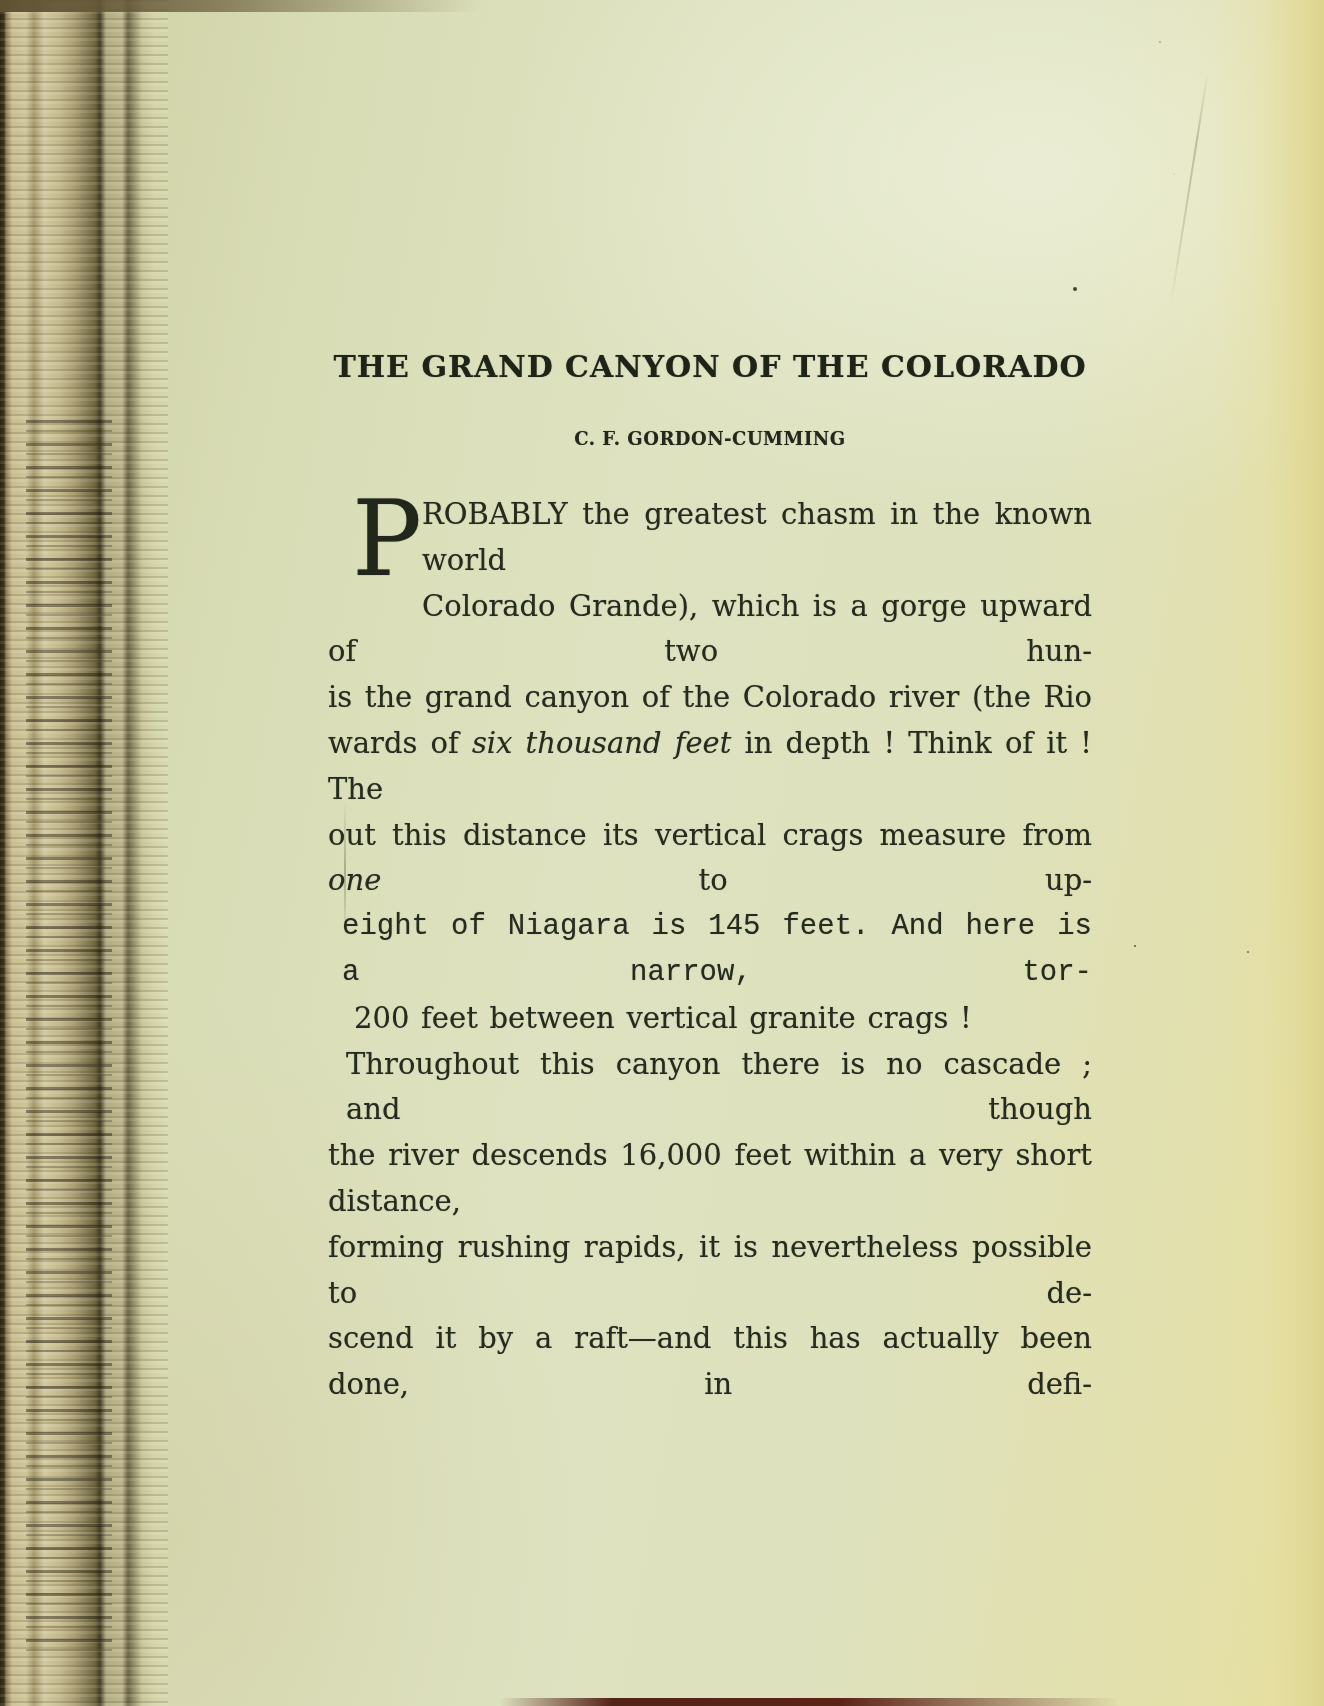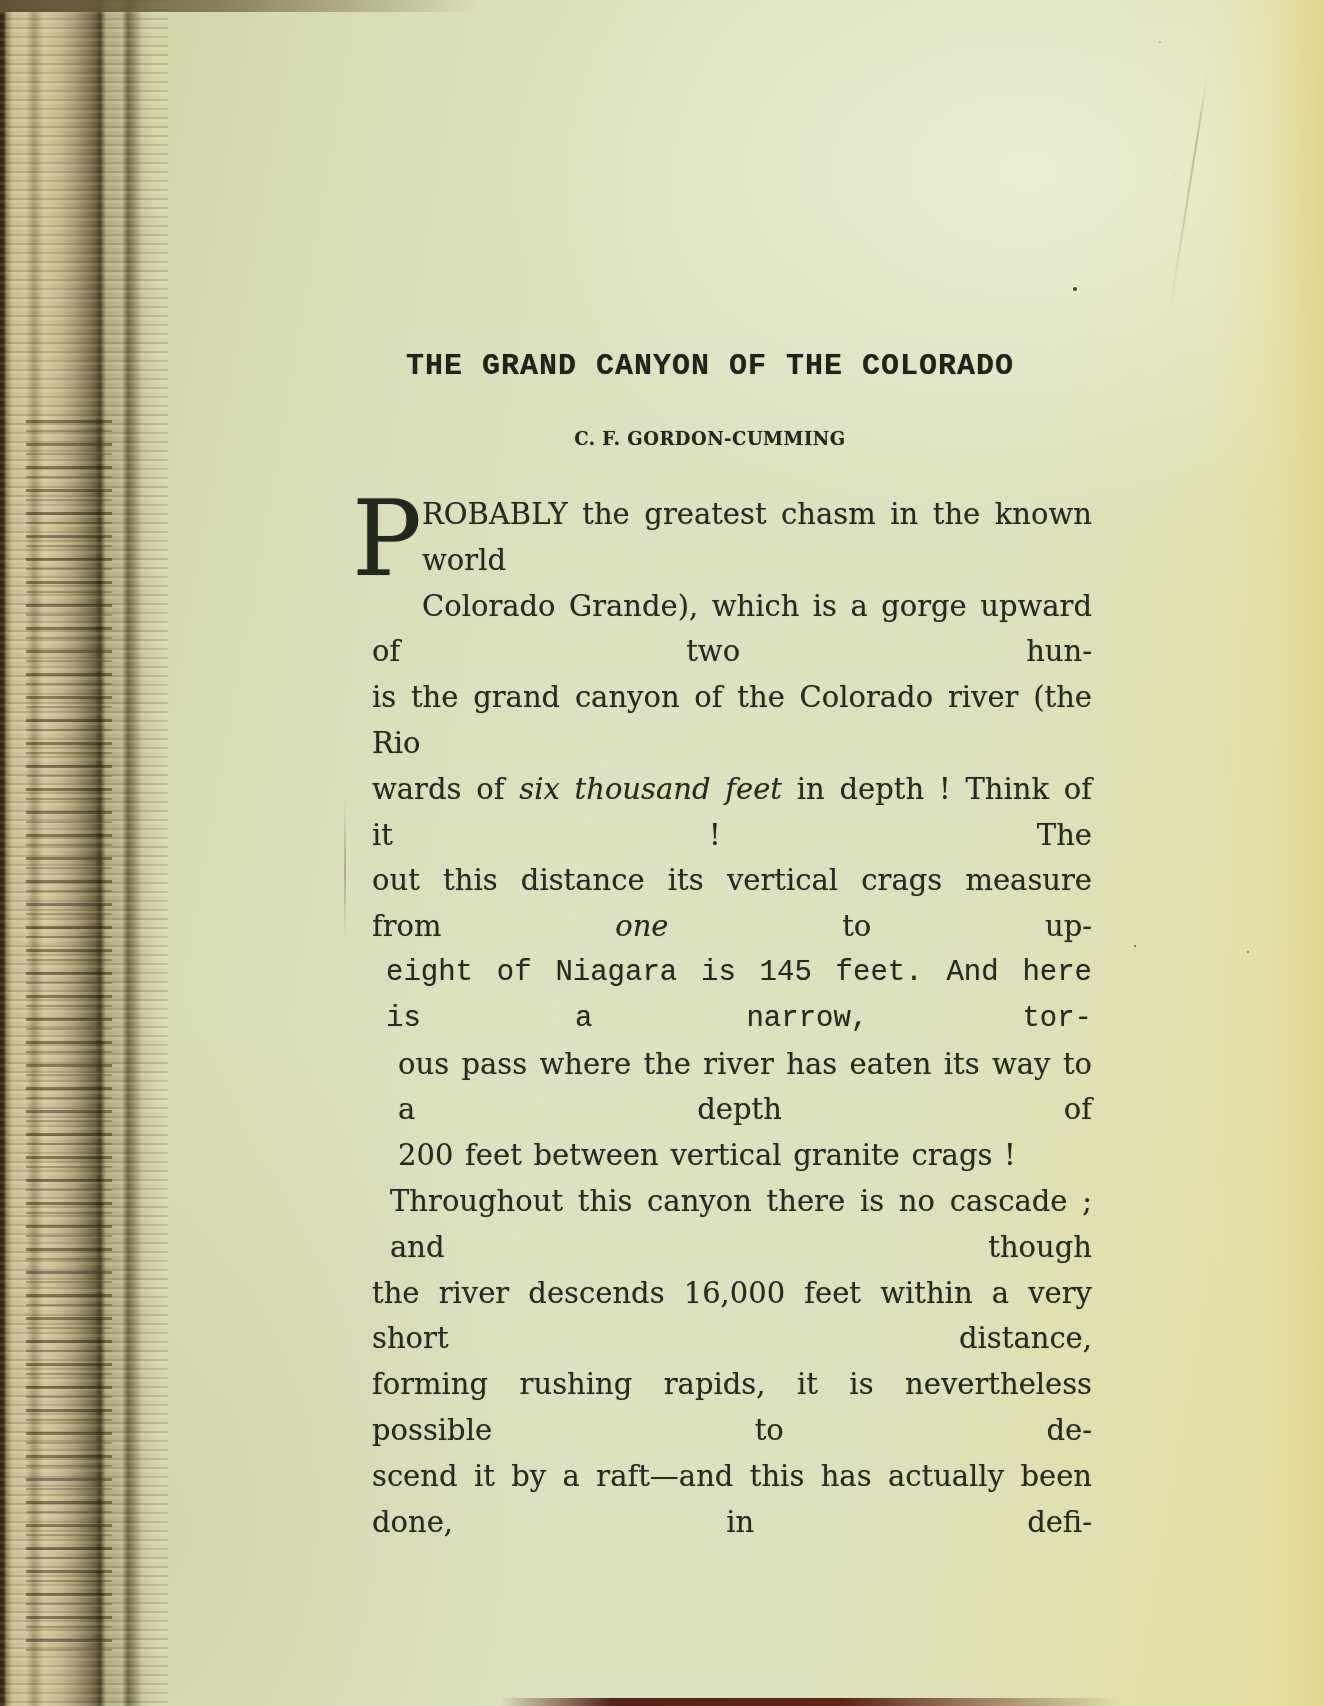--- a/index.html
+++ b/index.html
@@ -62,40 +62,39 @@
     background:#434534;
     box-shadow: 60px 657px 0 -1px #565845, 173px 663px 0 -1px #6a6c55, 85px -247px 0 -1px #c89c84, 99px -115px 0 -1.5px #cf9f87;
   }
 
   
   .page-title {
     position:absolute; left:328px; top:349px; width:764px;
     text-align:center; font-weight:bold; font-size:30px; letter-spacing:1px;
     color:#1f2419; text-shadow:0 0 1px rgba(31,36,25,0.55);
     white-space:nowrap;
-    font-family:Liberation Mono, monospace;
   }
   .page-author {
     position:absolute; left:328px; top:428px; width:764px;
     text-align:center; font-weight:bold; font-size:18px; letter-spacing:0.5px;
     color:#23281d; text-shadow:0 0 1px rgba(35,40,29,0.45);
   }
   .text-block {
     position:absolute; left:328px; top:492px; width:764px;
     font-size:29px; color:#262b1f; word-spacing:2.5px;
     text-shadow:0 0 1px rgba(38,43,31,0.40);
   }
   .dropcap {
     float:left; width:64px; height:92px; margin:4px 6px 0 24px;
     font-size:104px; line-height:86px; font-weight:normal;
     color:#22271c; text-shadow:0 0 1px rgba(34,39,28,0.6);
   }
   .line {
     line-height:45.8px; min-height:45.8px;
-    text-align:justify; text-align-last:justify;margin-left:44px;
+    text-align:justify; text-align-last:justify;
   }
   .line.no-just { text-align-last:left; }
   .line i { font-style:italic; }
 </style>
 </head>
 <body>
 
 <div class="book-edge"></div>
 <div class="edge-speckle"></div>
 <div class="edge-top-strip"></div>
@@ -111,21 +110,20 @@
 <div class="text-block" id="text-flow">
   <span class="dropcap">P</span>
 
 <div>
       <div class="line"><span>ROBABLY the greatest chasm in the known world</span></div>
       <div class="line"><span>Colorado Grande), which is a gorge upward of two hun-</span></div>
       <div class="line"><span>is the grand canyon of the Colorado river (the Rio</span></div>
       <div class="line"><span>wards of </span><i>six thousand feet</i><span> in depth !  Think of it !  The</span></div>
       <div class="line"><span>out this distance its vertical crags measure from </span><i>one</i><span> to up-</span></div>
       <div class="line" style="padding-left: 14px; font-family: Liberation Mono, monospace;"><span>eight of Niagara is 145 feet.  And here is a narrow, tor-</span></div>
-      <div class="line" style="padding-left: 26px;"><span>ous pass where the river has eaten its way  to a depth of</span></div>
       <div class="line no-just" style="padding-left: 26px;"><span>200 feet between vertical granite crags !</span></div>
     </div>
     <div>
       <div class="line" style="padding-left: 18px;"><span>Throughout this canyon there is no cascade ;  and though</span></div>
       <div class="line"><span>the river descends 16,000 feet within a very short distance,</span></div>
       <div class="line"><span>forming rushing rapids, it is nevertheless possible to de-</span></div>
       <div class="line"><span>scend it by a raft—and this has actually been done, in defi-</span></div>
     </div>
   </div>
 

